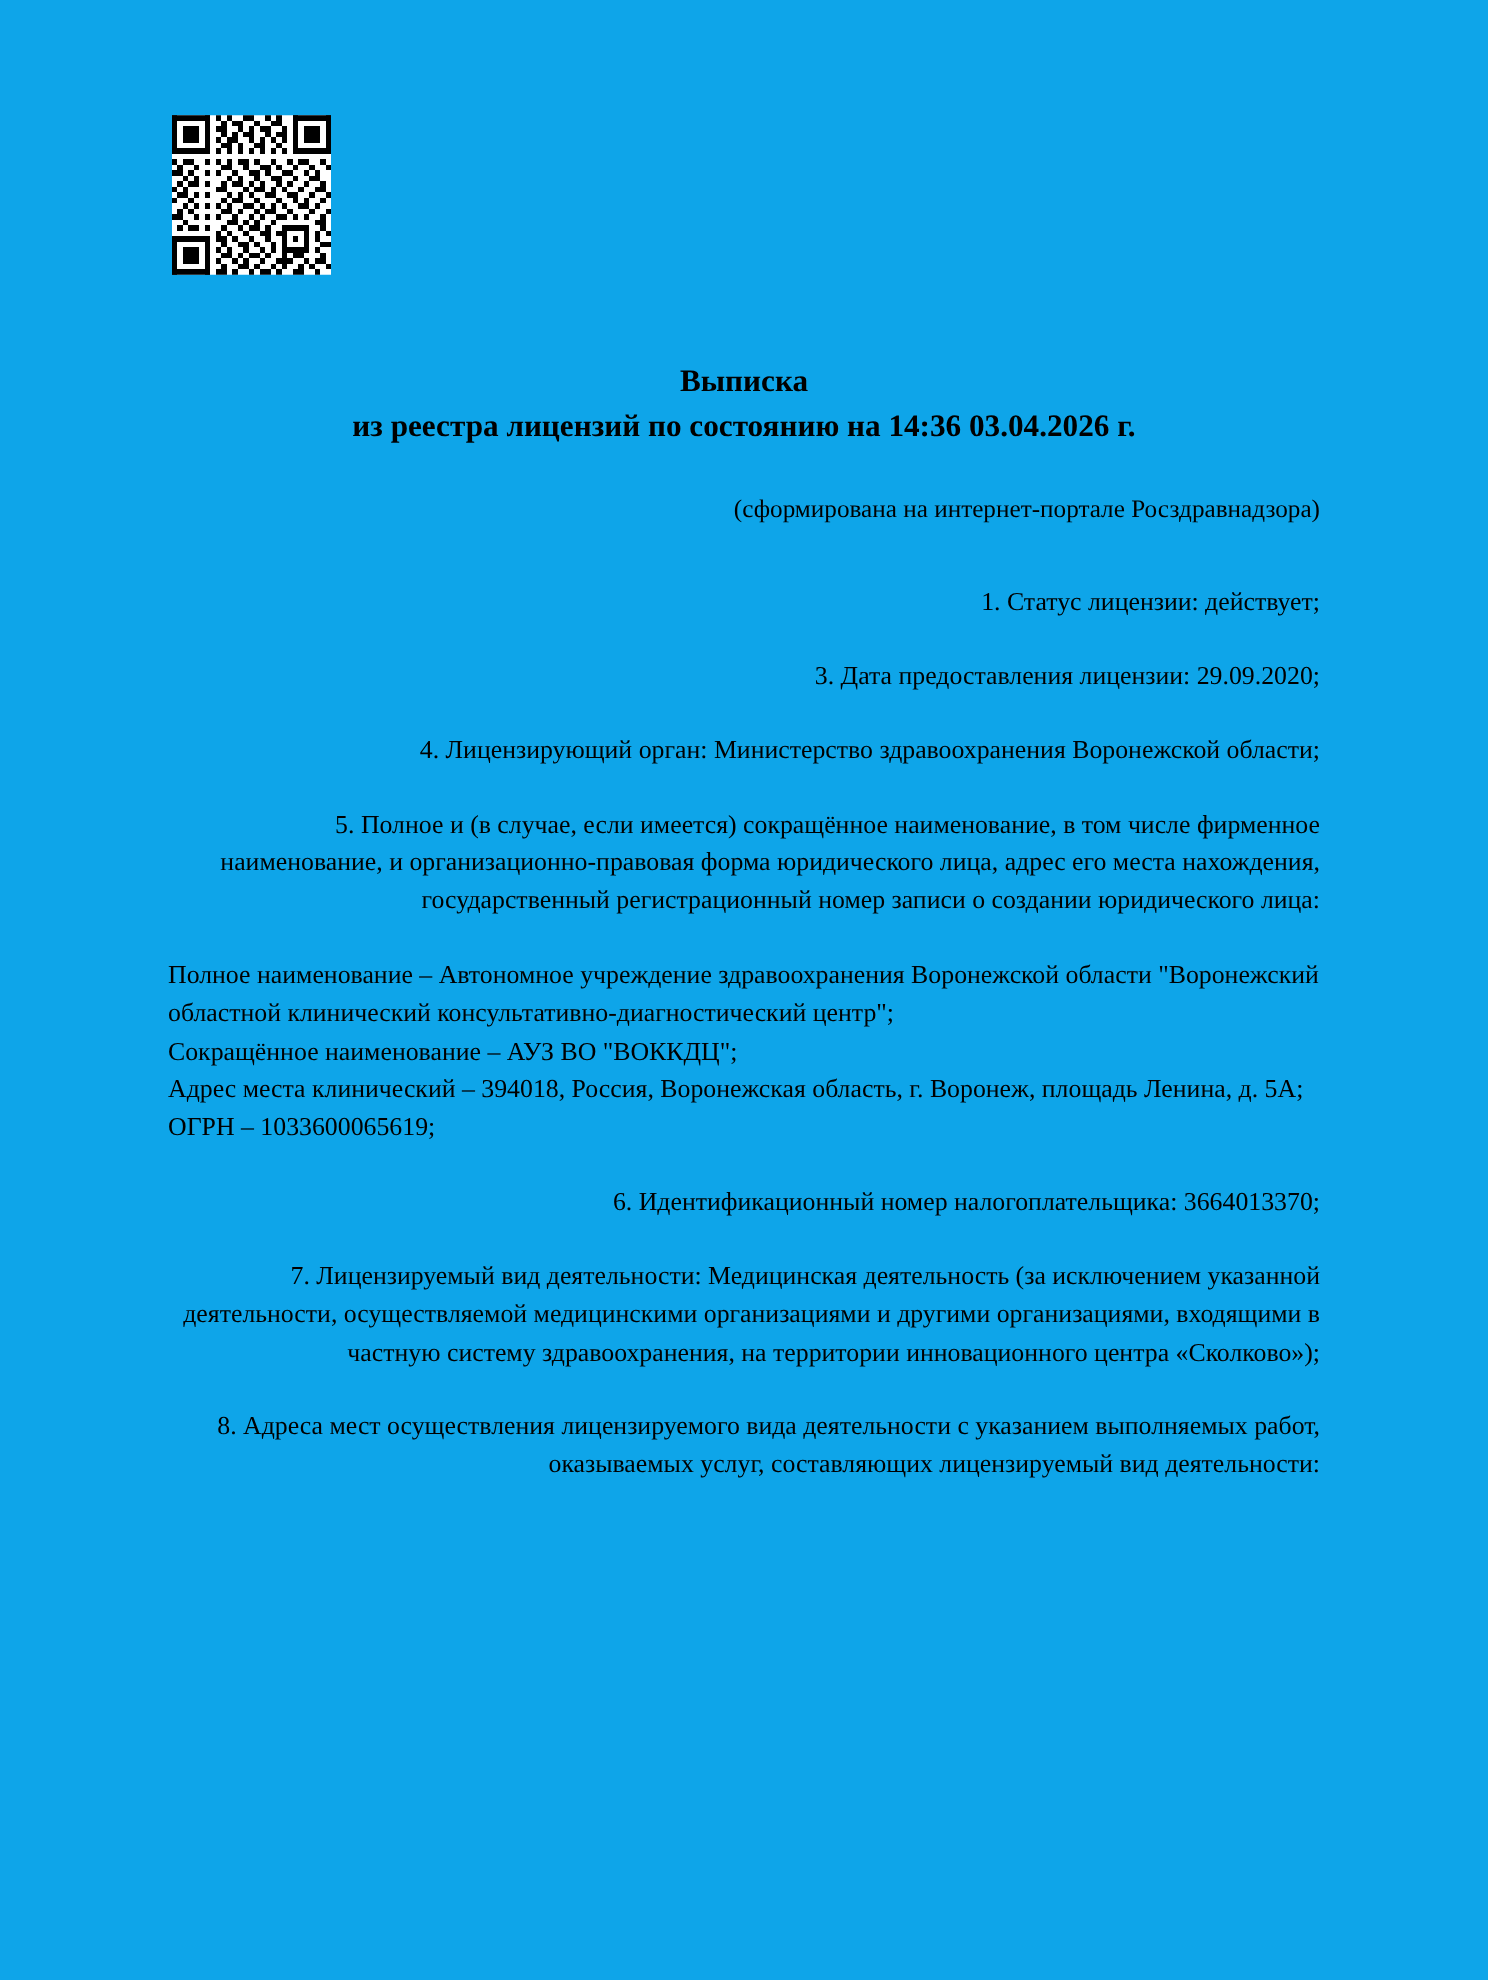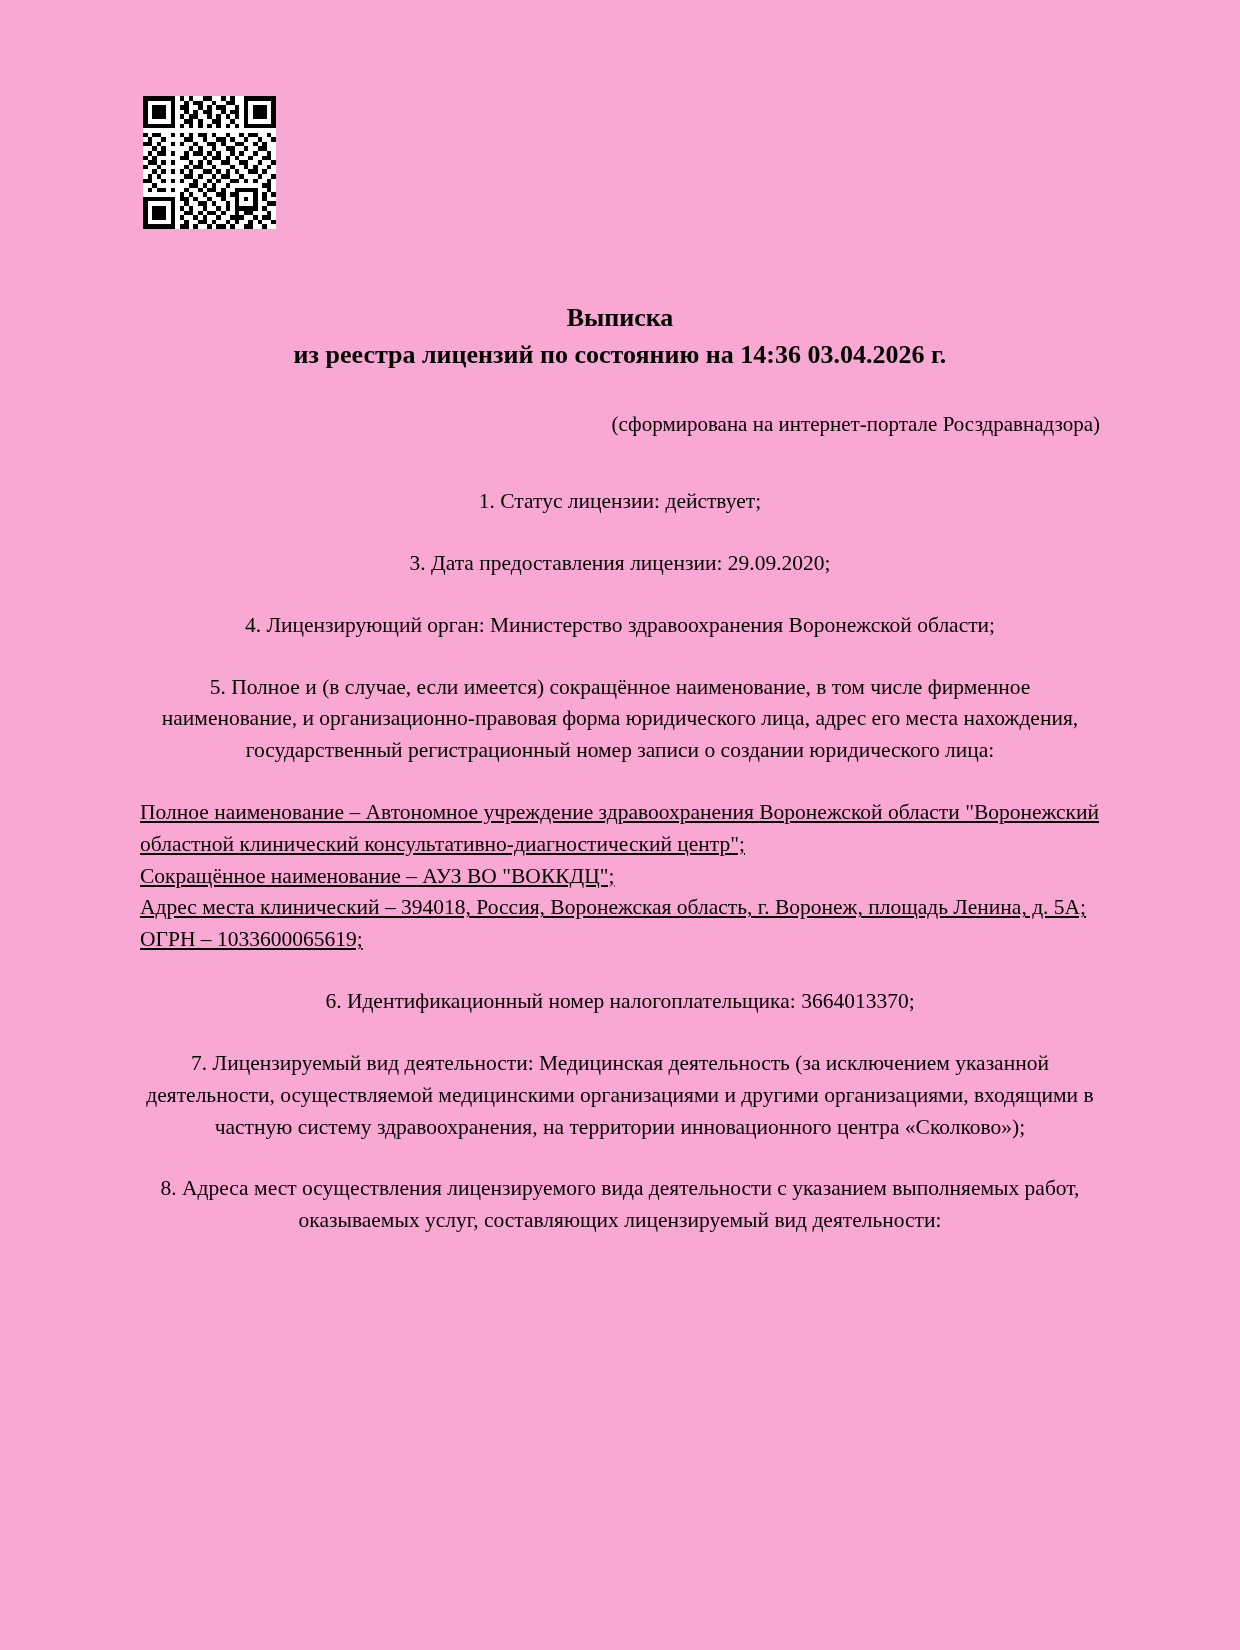--- a/index.html
+++ b/index.html
@@ -4,21 +4,21 @@
 <style>
   html, body {
     margin: 0;
     padding: 0;
     background: #ffffff;
   }
   .page {
     position: relative;
     width: 1240px;
     height: 1650px;
-    background: #f9a8d4;
+    background: #0ea5e9;
     font-family: "Liberation Serif", serif;
     color: #000000;
     box-sizing: border-box;
     overflow: hidden;
   }
   .qr-wrap {
     position: absolute;
     left: 143px;
     top: 96px;
     width: 133px;
@@ -51,30 +51,29 @@
     margin-top: 36px;
     line-height: 1.35;
   }
   .clauses {
     margin-top: 48px;
   }
   .clause {
     font-size: 21.5px;
     line-height: 1.48;
     margin: 0 0 30px 0;
-    text-align: center;
+    text-align: right;
   }
   .clause:last-child {
     margin-bottom: 0;
   }
   .block-lines {
     font-size: 21.5px;
     line-height: 1.48;
     margin: 0 0 30px 0;
-    text-decoration: underline;
   }
   .block-lines .ln {
     display: block;
   }
 </style>
 </head>
 <body>
 
 <div class="page">
 

